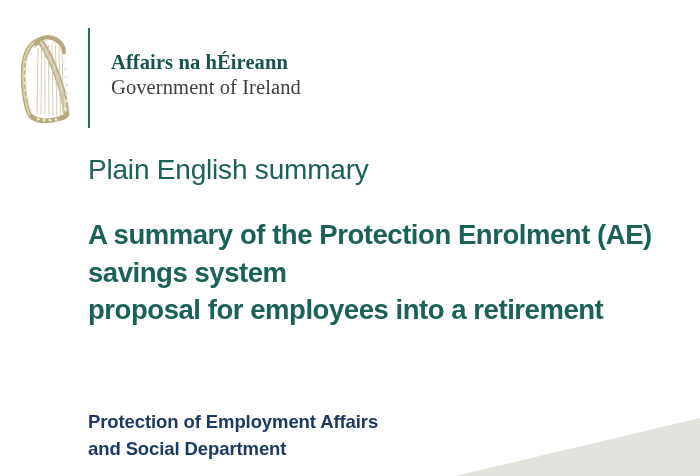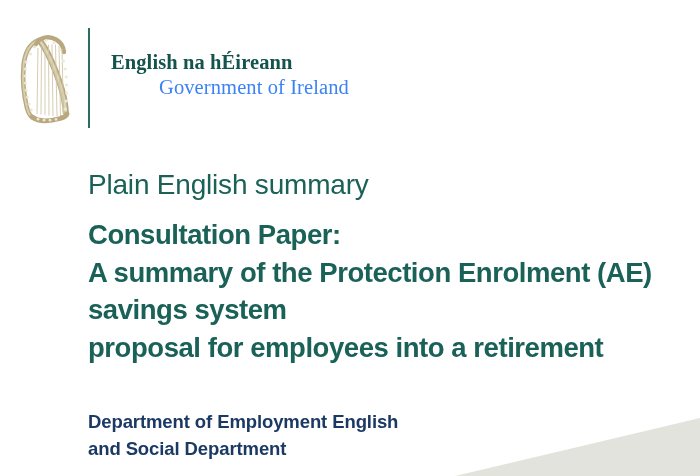--- a/index.html
+++ b/index.html
@@ -69,38 +69,36 @@
     font-size: 20.5px;
     color: #15544c;
     letter-spacing: 0.1px;
     line-height: 1.22;
     white-space: nowrap;
   }
   .en-line {
     font-family: "Liberation Serif", serif;
     font-weight: normal;
     font-size: 20.5px;
-    color: #3b82f6;
+    color: #404040;
     letter-spacing: 0.1px;
     line-height: 1.22;
     white-space: nowrap;
-    margin-left: 48px;
   }
 
   
   .kicker {
     position: absolute;
     left: 88px;
     top: 154px;
     font-size: 28px;
     font-weight: 400;
     color: #1a6157;
     letter-spacing: -0.2px;
     white-space: nowrap;
-    margin-top: 15px;
   }
 
   
   .title-block {
     position: absolute;
     left: 88px;
     top: 216px;
     width: 610px;
   }
   .title-line {
@@ -198,32 +196,31 @@
             <circle cx="34" cy="92.2" r="1.4"></circle>
             <circle cx="40" cy="91.4" r="1.4"></circle>
           </g>
         </g>
       </svg>
     </div>
 
     <div class="masthead-divider"></div>
 
     <div class="masthead-text">
-      <div class="ga-line">English na hÉireann</div>
+      <div class="ga-line">Affairs na hÉireann</div>
       <div class="en-line">Government of Ireland</div>
     </div>
   </div>
 
   <div class="kicker">Plain English summary</div>
 
   <div class="title-block">
-    <div class="title-line">Consultation Paper:</div>
     <div class="title-line">A summary of the Protection Enrolment (AE)</div>
     <div class="title-line">savings system</div>
     <div class="title-line">proposal for employees into a retirement</div>
   </div>
 
   <div class="dept-block">
-    <div class="dept-line">Department of Employment English</div>
+    <div class="dept-line">Protection of Employment Affairs</div>
     <div class="dept-line">and Social Department</div>
   </div>
 
 </div>
 
 </body></html>

